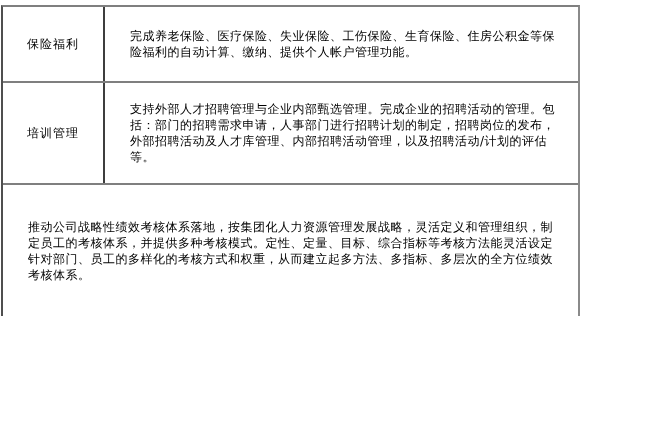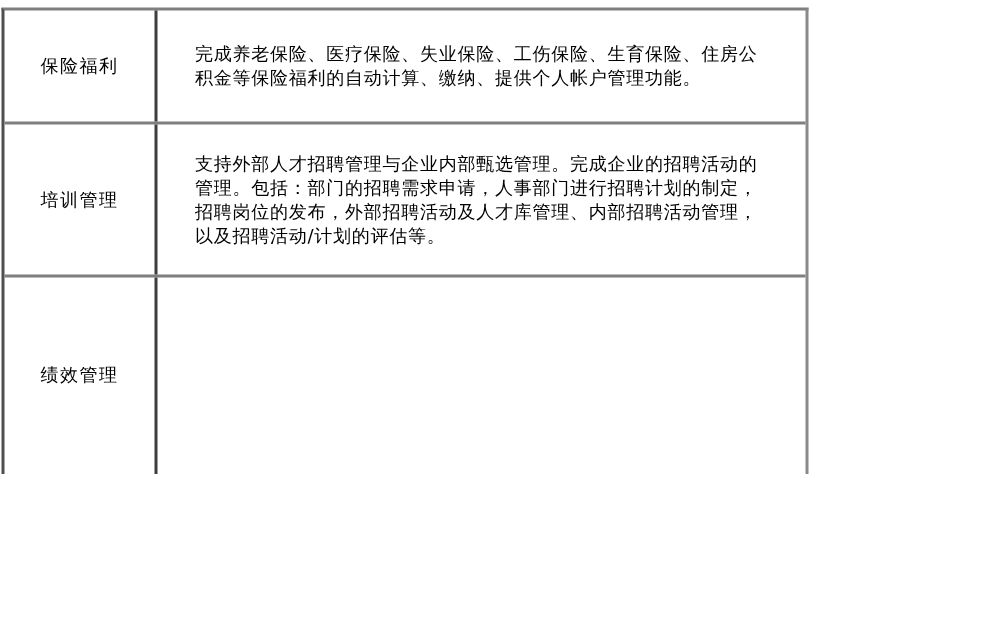--- a/index.html
+++ b/index.html
@@ -11,21 +11,21 @@
     width: 664px;
     height: 422px;
     overflow: hidden;
     font-family: "DejaVu Sans", "Liberation Sans", sans-serif;
     color: #000000;
   }
   .feature-table {
     position: absolute;
     top: 5px;
     left: 1px;
-    width: 538px;
+    width: 579px;
     box-sizing: border-box;
     border-top: 2px solid #7f7f7f;
     border-left: 2px solid #4f4f4f;
     border-right: 2px solid #8a8a8a;
     background: #ffffff;
   }
   .trow {
     display: flex;
     align-items: stretch;
     border-bottom: 2px solid #7f7f7f;
@@ -85,18 +85,18 @@
     <div class="cell-label">
       <span>培训管理</span>
     </div>
     <div class="cell-desc">
       <p>支持外部人才招聘管理与企业内部甄选管理。完成企业的招聘活动的管理。包括：部门的招聘需求申请，人事部门进行招聘计划的制定，招聘岗位的发布，外部招聘活动及人才库管理、内部招聘活动管理，以及招聘活动/计划的评估等。</p>
     </div>
   </div>
 
 
   <div class="trow r3">
-    <div class="cell-label">
-      <span>绩效管理</span>
+    <div class="cell-desc">
+      <p>推动公司战略性绩效考核体系落地，按集团化人力资源管理发展战略，灵活定义和管理组织，制定员工的考核体系，并提供多种考核模式。定性、定量、目标、综合指标等考核方法能灵活设定针对部门、员工的多样化的考核方式和权重，从而建立起多方法、多指标、多层次的全方位绩效考核体系。</p>
     </div>
   </div>
 
 </div>
 
 </body></html>

